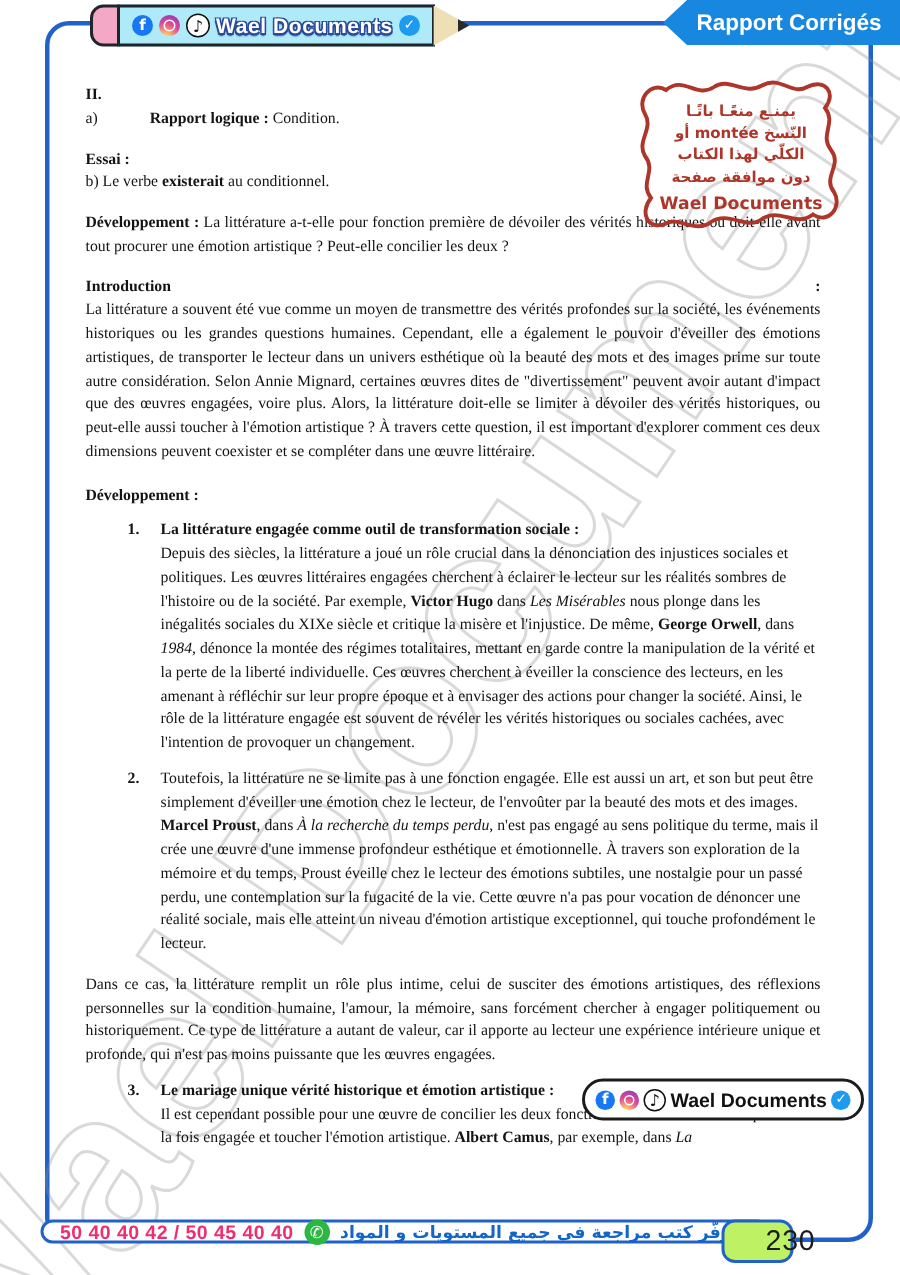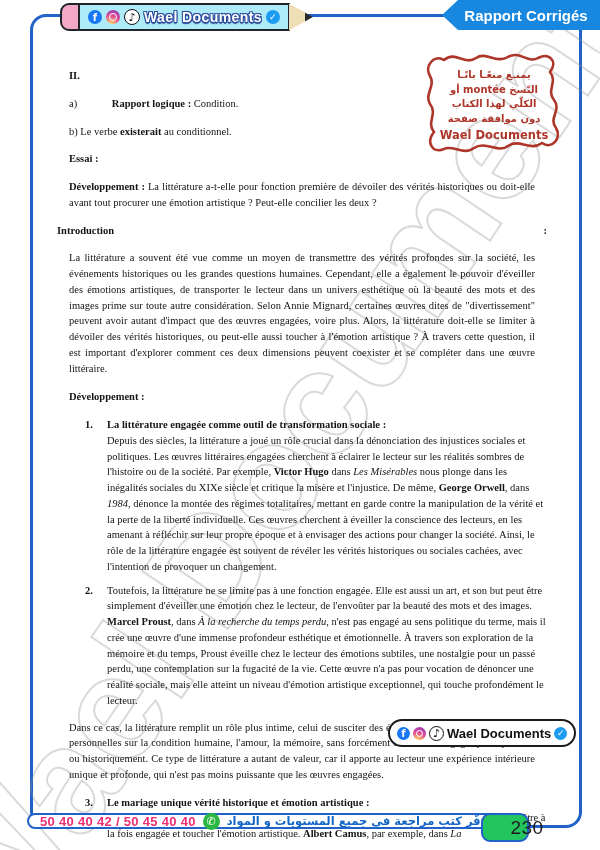--- a/index.html
+++ b/index.html
@@ -44,21 +44,21 @@
   
   .watermark{
     position:absolute;left:300px;top:430px;z-index:2;pointer-events:none;white-space:nowrap;
     transform:translate(-50%,-50%) rotate(-56deg);
     font-family:"Liberation Sans",sans-serif;font-weight:700;font-size:150px;
     color:transparent;-webkit-text-stroke:2px #8f8f8f;opacity:.33;
   }
   
   .doc{position:absolute;left:57px;top:56px;width:490px;z-index:3;font-size:10.5px;line-height:1.5;}
   .b{font-weight:bold;} 
-  .line{margin:12px;}
+  .line{margin:0;}
   .jst{text-align:justify;} .mt-m{margin-top:11px;} .mt-l{margin-top:13px;}
   .intro-row{display:flex;justify-content:space-between;font-weight:bold;}
   .olist{margin:7px 0 0 28px;}
   .oitem{display:grid;grid-template-columns:22px 1fr;margin-top:8px;}
   .oitem .num{font-weight:bold;}
   .item-title{font-weight:bold;}
   
   .social-badge{
     position:absolute;left:388px;top:719px;height:24px;z-index:5;background:#fff;border:2px solid #1c1c1c;border-radius:14px;
     display:inline-flex;align-items:center;gap:3px;padding:0 7px;
@@ -68,21 +68,21 @@
   
   .footer-pill{
     position:absolute;left:27px;top:813px;height:16px;z-index:5;background:#fff;border:2.5px solid #2162c9;border-radius:15px;
     display:inline-flex;align-items:center;gap:7px;padding:0 11px;box-sizing:border-box;
   }
   .phones{font-family:"Liberation Sans",sans-serif;font-weight:800;font-size:13px;color:#ee2e74;letter-spacing:.3px;}
   .wa{width:17px;height:17px;border-radius:50%;background:#2bb741;color:#fff;display:inline-flex;align-items:center;justify-content:center;
     font-family:"DejaVu Sans",sans-serif;font-size:11px;}
   .footer-ar{font-family:"DejaVu Sans",sans-serif;font-weight:bold;font-size:11.5px;color:#1166c6;direction:rtl;}
   .page-box{
-    position:absolute;left:481px;top:813px;width:47px;height:29px;z-index:5;background:#22c55e;border:2.5px solid #2162c9;border-radius:9px;
+    position:absolute;left:481px;top:813px;width:47px;height:29px;z-index:5;background:#bef264;border:2.5px solid #2162c9;border-radius:9px;
     display:flex;align-items:center;justify-content:center;box-sizing:border-box;
     font-family:"Liberation Sans",sans-serif;font-size:19px;color:#1c1c1c;letter-spacing:.5px;padding-left:44px;
   }
 </style>
 </head>
 <body>
 
 <div class="frame"></div>
 
 <div class="watermark">Wael Documents</div>
@@ -110,23 +110,23 @@
     <span>النّسخ montée أو</span>
     <span>الكلّي لهذا الكتاب</span>
     <span>دون موافقة صفحة</span>
     <span class="stamp-brand">Wael Documents</span>
   </div>
 </div>
 
 <div class="doc">
   <p class="line b">II.</p>
   <p class="line"><span>a) </span><span style="font-weight: bold; padding-left: 32px;">Rapport logique :</span><span> Condition.</span></p>
+  <p class="line b mt-m">Essai :</p>
+
   <p class="line"><span>b) Le verbe </span><span style="font-weight: bold;">existerait</span><span> au conditionnel.</span></p>
-
-  <p class="line b mt-m">Essai :</p>
 
   <p class="line jst mt-m"><span style="font-weight: bold;">Développement :</span><span> La littérature a-t-elle pour fonction première de dévoiler des vérités historiques ou doit-elle avant tout procurer une émotion artistique ? Peut-elle concilier les deux ?</span></p>
 
   <div class="intro-row mt-m">
     <span>Introduction</span>
     <span>:</span>
   </div>
   <p class="line jst">La littérature a souvent été vue comme un moyen de transmettre des vérités profondes sur la société, les événements historiques ou les grandes questions humaines. Cependant, elle a également le pouvoir d'éveiller des émotions artistiques, de transporter le lecteur dans un univers esthétique où la beauté des mots et des images prime sur toute autre considération. Selon Annie Mignard, certaines œuvres dites de "divertissement" peuvent avoir autant d'impact que des œuvres engagées, voire plus. Alors, la littérature doit-elle se limiter à dévoiler des vérités historiques, ou peut-elle aussi toucher à l'émotion artistique ? À travers cette question, il est important d'explorer comment ces deux dimensions peuvent coexister et se compléter dans une œuvre littéraire.</p>
 
   <p class="line b mt-l">Développement :</p>

